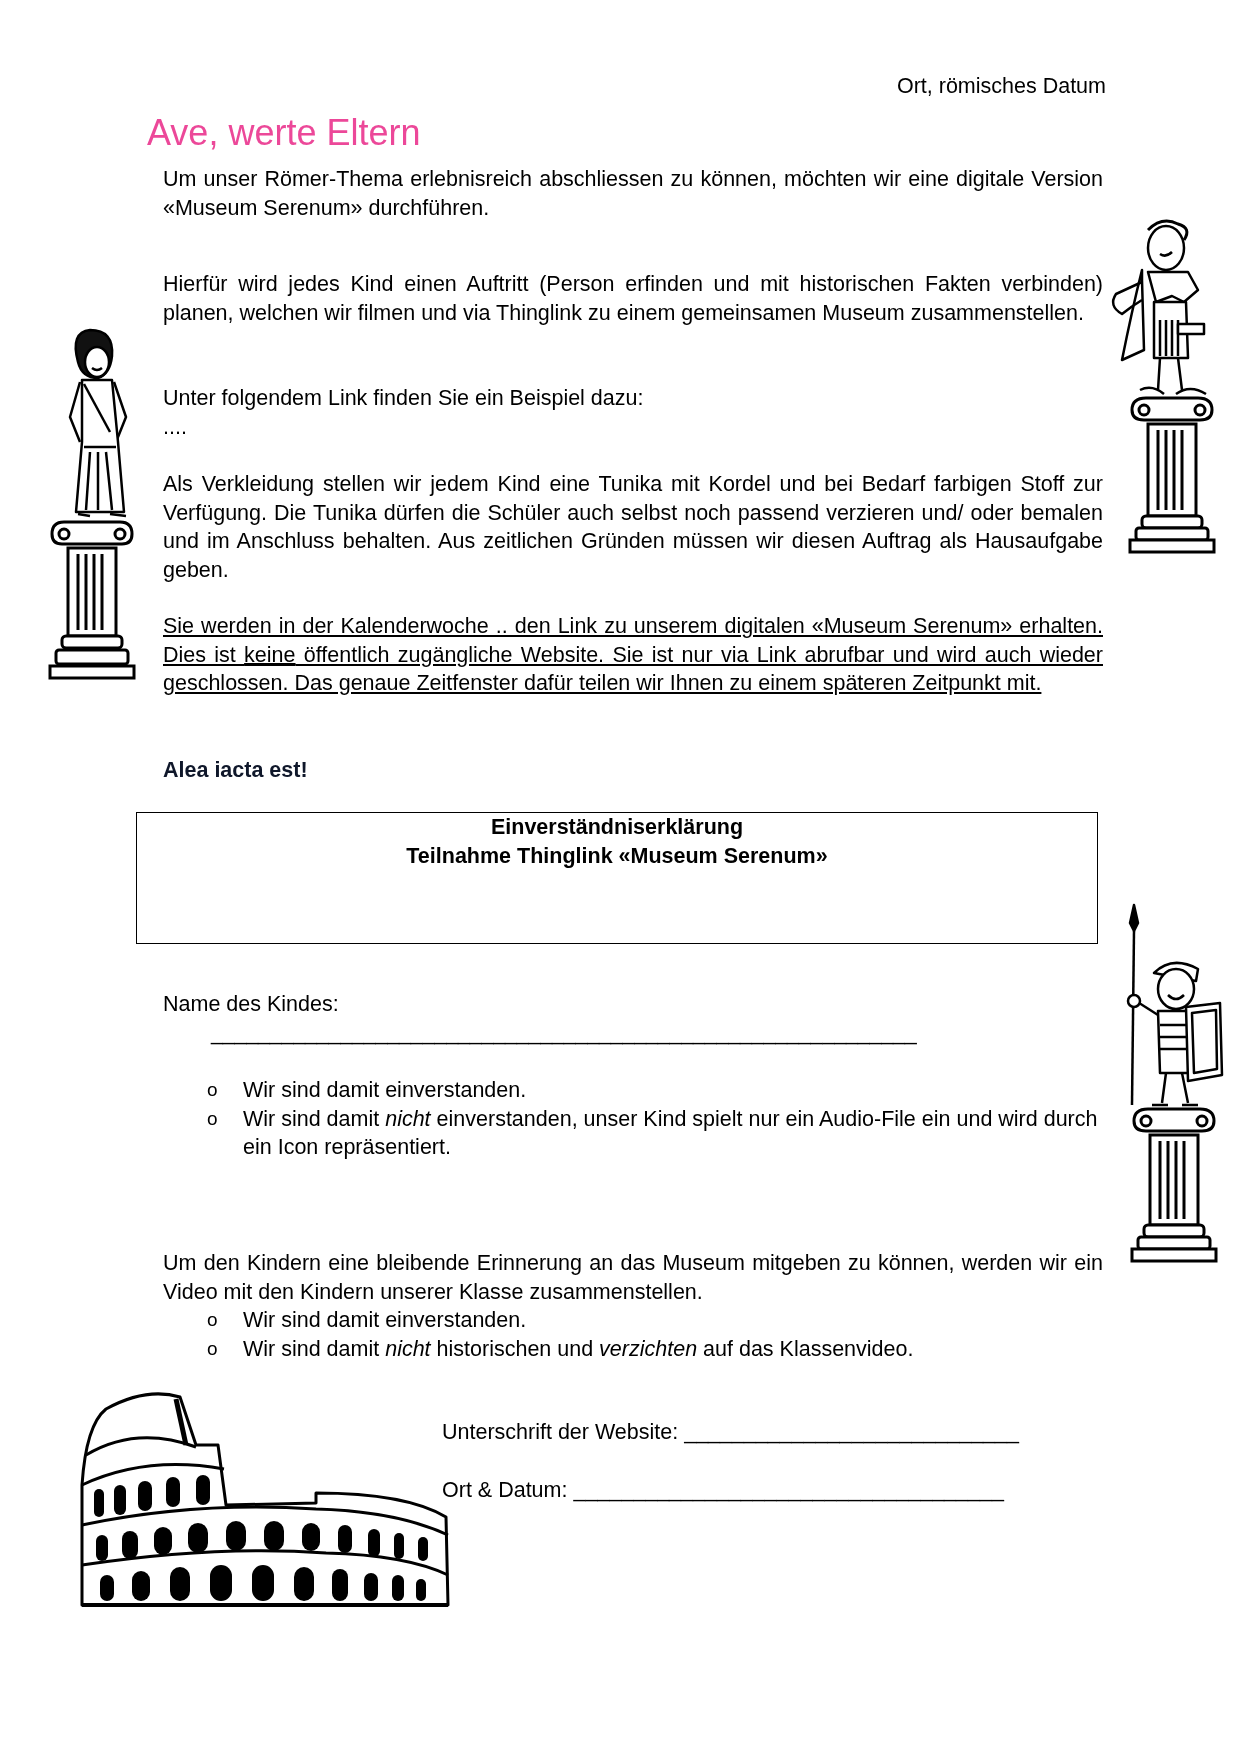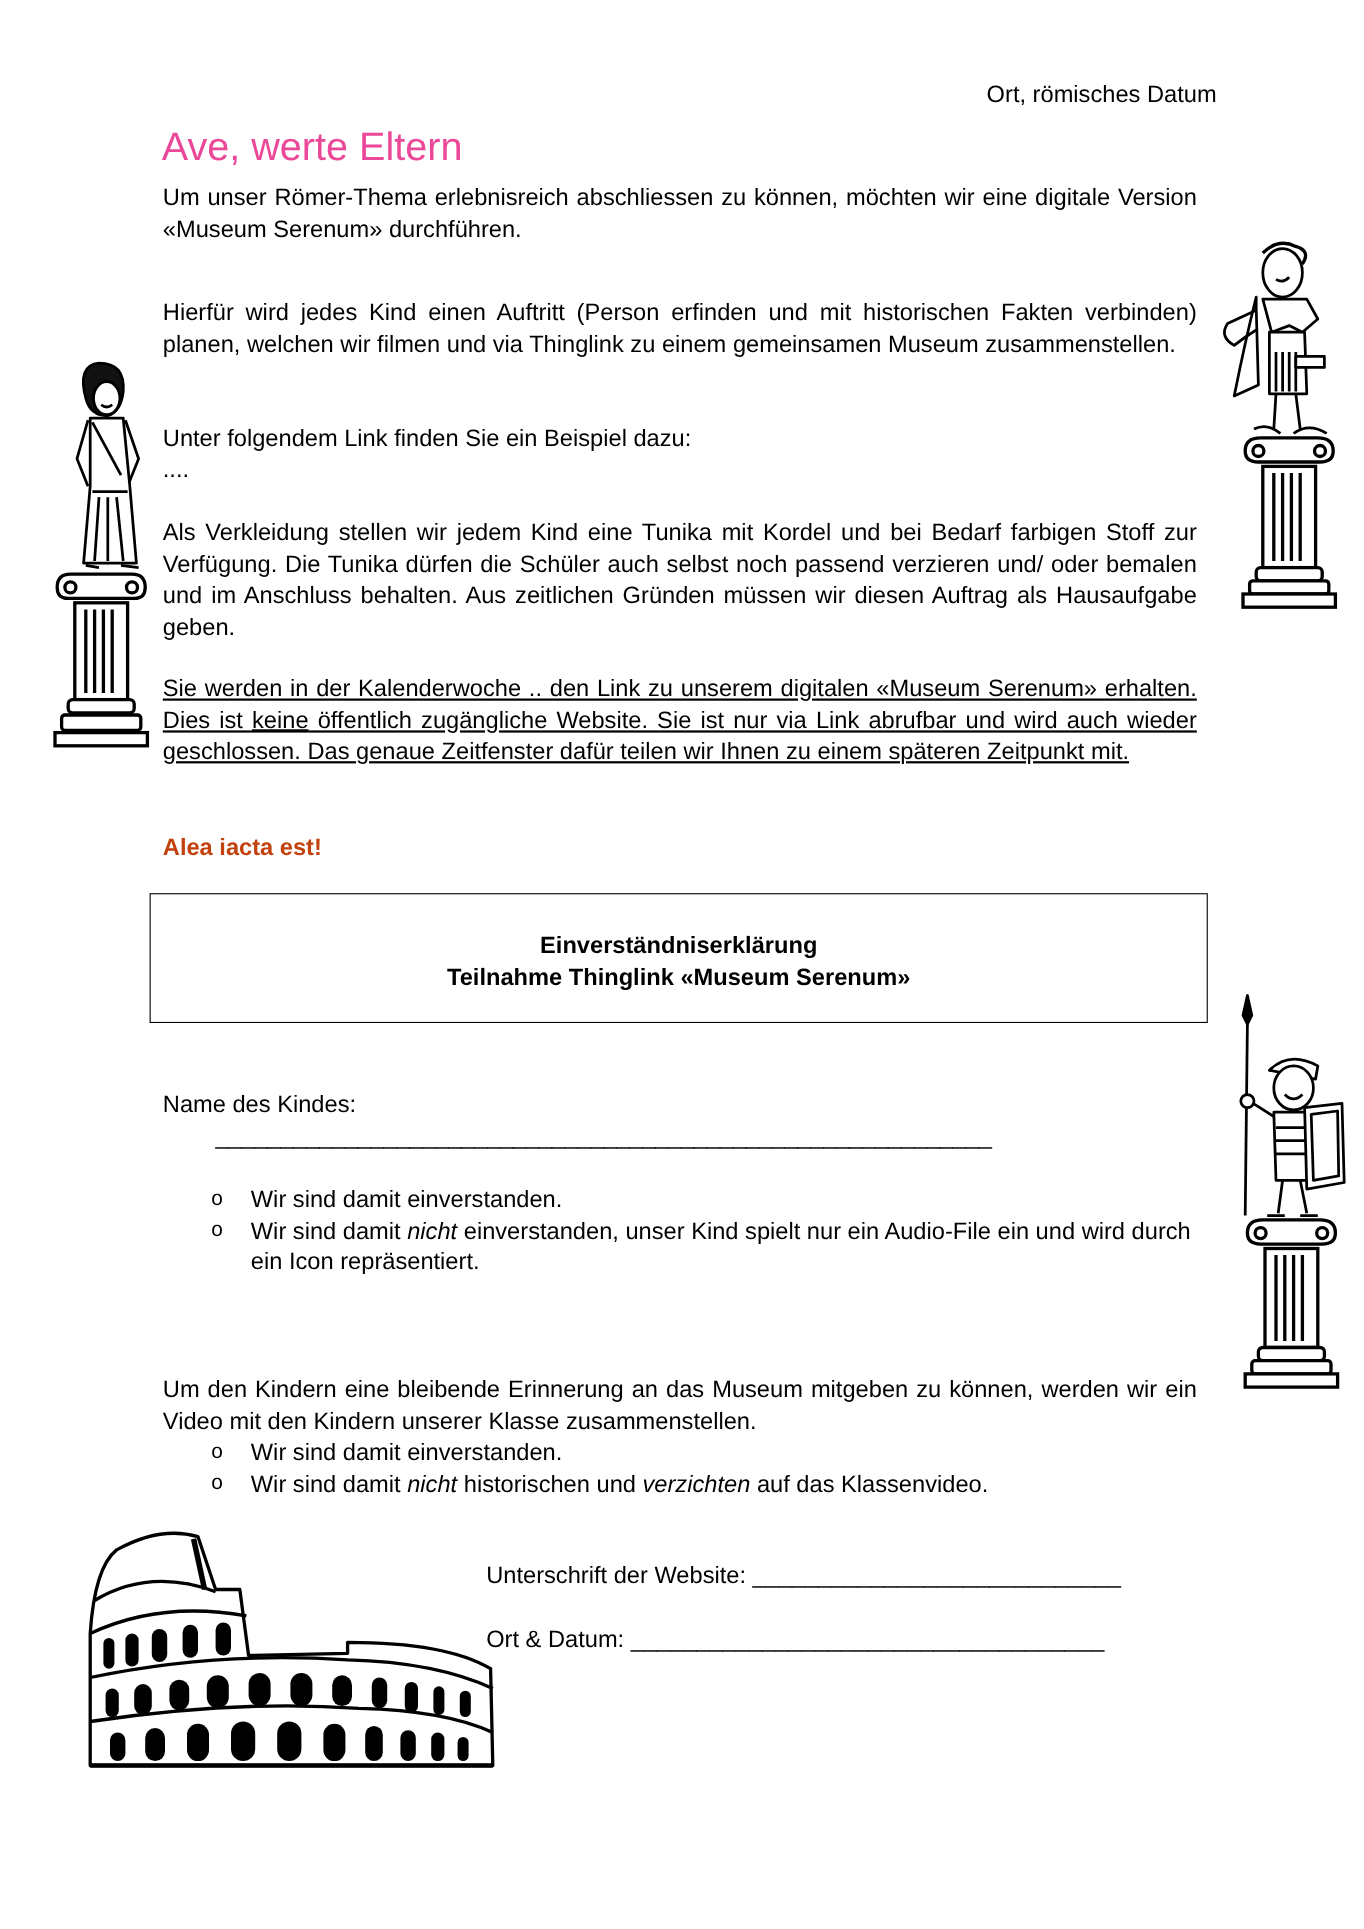--- a/index.html
+++ b/index.html
@@ -1,25 +1,25 @@
 <!DOCTYPE html>
 <html><head>
 <meta charset="utf-8">
 <style>
   html, body { margin:0; padding:0; background:#ffffff; }
   body { width:1240px; height:1754px; position:relative; overflow:hidden;
          font-family:"Liberation Sans", sans-serif; color:#000; }
-  .txt { position:absolute; left:148px; width:940px; font-size:21.5px; line-height:28.5px; }
+  .txt { position:absolute; left:163px; width:940px; font-size:21.5px; line-height:28.5px; }
   .just { text-align:justify; text-align-last:left; }
   .date { position:absolute; right:134px; top:74px; font-size:21.5px;margin-left:48px; }
   .title { position:absolute; left:147px; top:112px; font-size:36px; font-weight:normal; color:#ec4899; }
-  .red-bold { color:#c2410c; font-weight:bold; }
-  .box { position:absolute; left:136px; top:812px; width:962px; height:118px;
+  .red-bold { color:#0f172a; font-weight:bold; }
+  .box { position:absolute; left:136px; top:812px; width:962px; height:132px;
          border:1.5px solid #000; box-sizing:border-box; text-align:center;
-         font-weight:bold; font-size:21.5px; line-height:29px; padding-top:32px; }
+         font-weight:bold; font-size:21.5px; line-height:29px; }
   .opt { position:relative; padding-left:80px; }
   .opt .bullet { position:absolute; left:44px; top:0; font-size:19px; }
   u { text-decoration-thickness:1.5px; }
   .sig { position:absolute; left:442px; font-size:21.5px; }
   .figure { position:absolute; }
 </style>
 </head>
 <body>
 
 <div>

